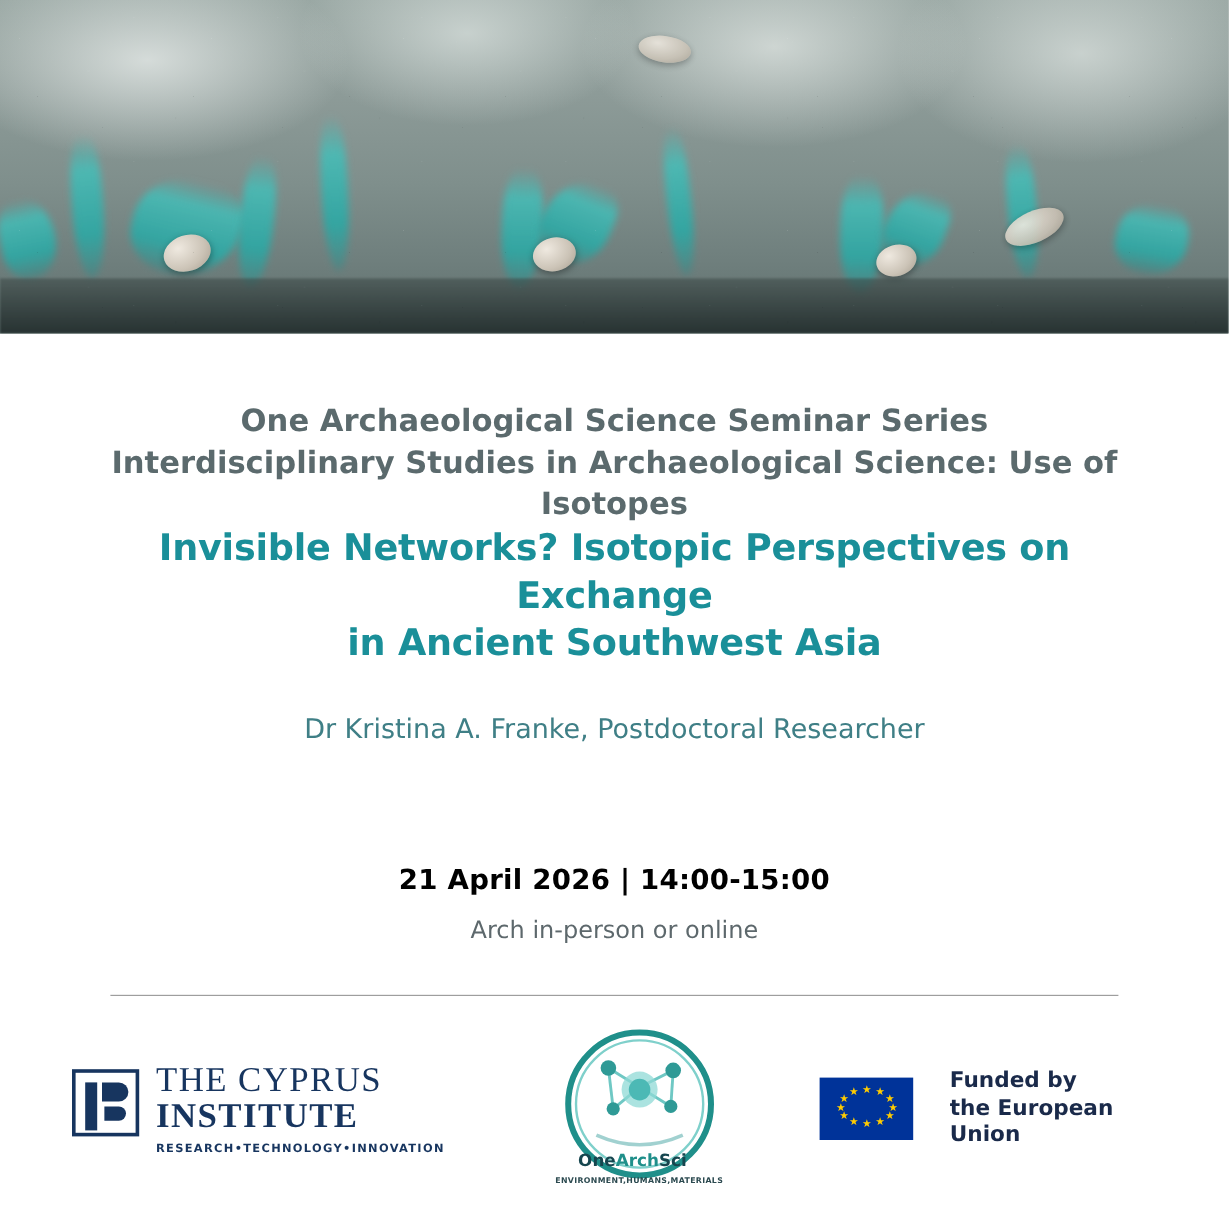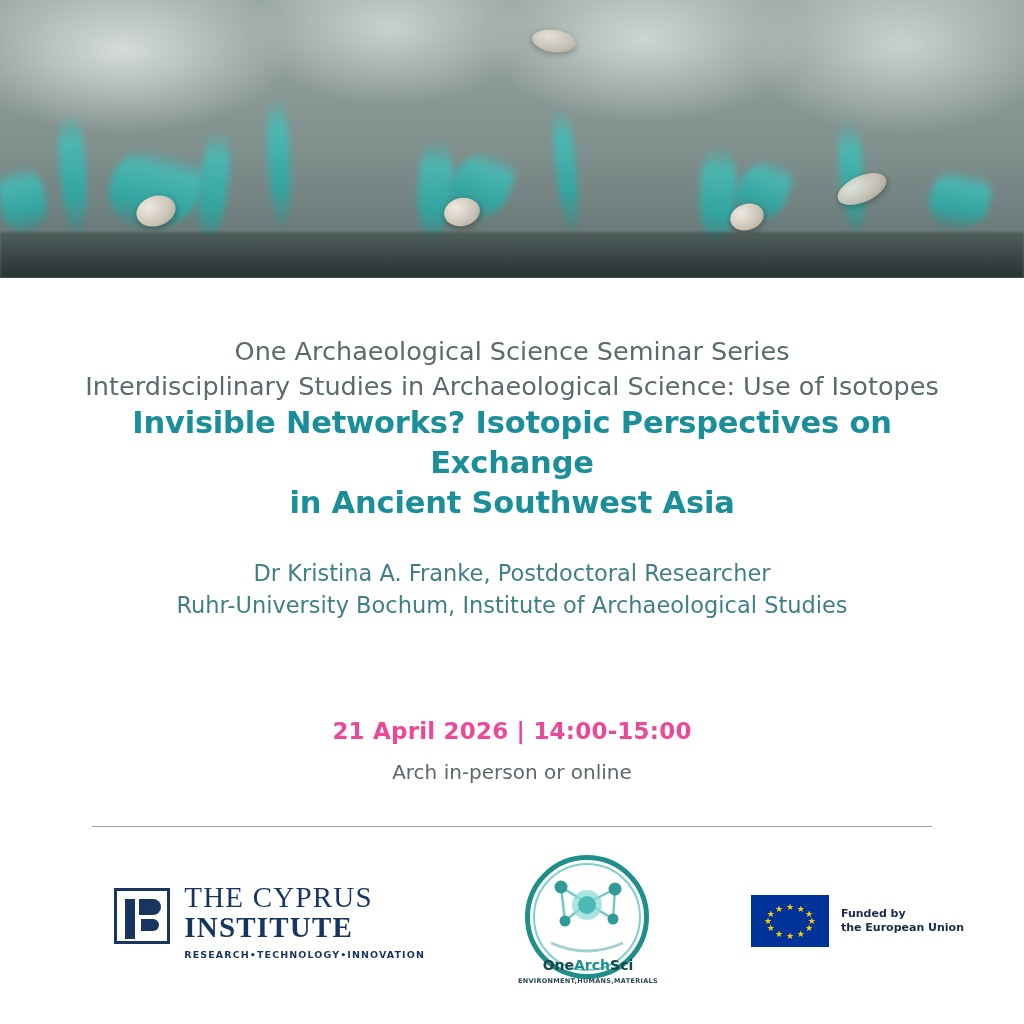--- a/index.html
+++ b/index.html
@@ -74,21 +74,21 @@
   
   .content {
     padding: 0 60px;
     text-align: center;
   }
   .series {
     margin-top: 56px;
     color: #5b6a6d;
     font-size: 25.5px;
     line-height: 1.36;
-    font-weight: 400;
+    font-weight: 700;
   }
   .series .line2 { display: block; }
 
   .talk-title {
     color: #1a8f99;
     font-size: 30.5px;
     font-weight: 700;
     line-height: 1.3;
     letter-spacing: -0.2px;
   }
@@ -98,21 +98,21 @@
     margin-top: 36px;
     color: #3f7f86;
     font-size: 22.5px;
     line-height: 1.42;
     font-weight: 400;
   }
   .speaker .s2 { display: block; }
 
   .datetime {
     margin-top: 96px;
-    color: #ec4899;
+    color: #000000;
     font-size: 23px;
     font-weight: 700;
     letter-spacing: 0.2px;
   }
   .join {
     margin-top: 16px;
     color: #5d686c;
     font-size: 20px;
     font-weight: 400;
   }
@@ -243,23 +243,24 @@
   .eu-star {
     position: absolute;
     color: #ffcc00;
     font-size: 9px;
     line-height: 9px;
     transform: translate(-50%, -50%);
   }
   .eu-text {
     text-align: left;
     color: #1a2a4a;
-    font-size: 11px;
+    font-size: 18px;
     font-weight: 700;
     line-height: 1.25;
+    margin-left: 18px;
   }
 </style>
 </head>
 <body>
 
 <div class="poster">
 
   <div class="hero">
     <div class="hero-base"></div>
 
@@ -293,21 +294,20 @@
       <span class="line2">Interdisciplinary Studies in Archaeological Science: Use of Isotopes</span>
     </div>
 
     <div class="talk-title">
       <span>Invisible Networks? Isotopic Perspectives on Exchange</span>
       <span class="t2">in Ancient Southwest Asia</span>
     </div>
 
     <div class="speaker">
       <span>Dr Kristina A. Franke, Postdoctoral Researcher</span>
-      <span class="s2">Ruhr-University Bochum, Institute of Archaeological Studies</span>
     </div>
 
     <div class="datetime">21 April 2026 | 14:00-15:00</div>
     <div class="join">Arch in-person or online</div>
 
     <div class="divider"></div>
 
     <div class="logos">
 
       <div class="cyi">

